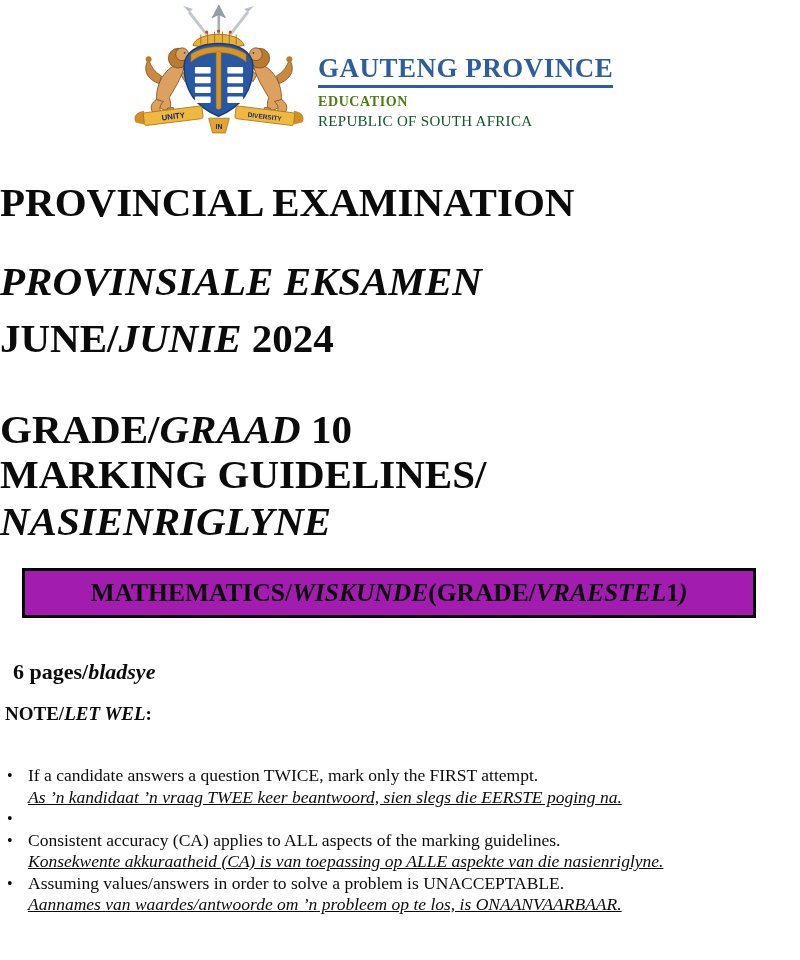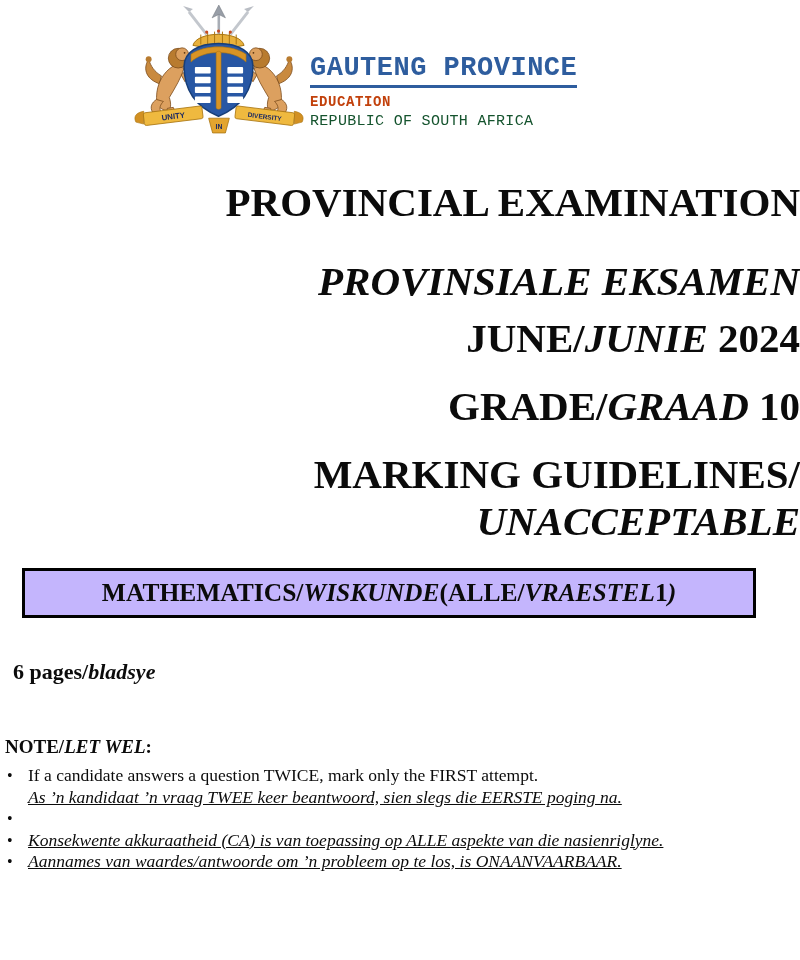--- a/index.html
+++ b/index.html
@@ -2,43 +2,43 @@
 <html><head>
 <meta charset="utf-8">
 <style>
   html,body{margin:0;padding:0;background:#fff;}
   .page{
     position:relative;width:800px;height:960px;background:#ffffff;
     font-family:"Liberation Serif",serif;color:#0b0b0b;overflow:hidden;
   }
   
   .logo{position:absolute;left:128px;top:4px;display:flex;align-items:flex-start;}
-  .logo-text{margin-left:0;padding-top:51px;font-family:Liberation Mono, monospace;}
+  .logo-text{margin-left:8px;padding-top:51px;font-family:Liberation Serif, serif;}
   .province{
     display:inline-block;font-size:27px;font-weight:bold;color:#2E5D9E;
     letter-spacing:.5px;line-height:1;border-bottom:3px solid #2E5D9E;padding-bottom:3px;
   }
-  .department{font-size:14px;font-weight:bold;color:#c2410c;margin-top:6px;letter-spacing:.6px;}
+  .department{font-size:14px;font-weight:bold;color:#4d7c0f;margin-top:6px;letter-spacing:.6px;}
   .country{font-size:15px;color:#14532d;margin-top:3px;letter-spacing:.3px;}
   
   .title-line{
-    position:absolute;left:0;width:100%;text-align:right;
+    position:absolute;left:0;width:100%;text-align:left;
     font-weight:bold;font-size:41px;line-height:1.05;white-space:nowrap;
   }
-  .t1{top:181px}.t2{top:260px}.t3{top:317px}.t4{top:385px}.t5{top:453px}.t6{top:500px}
+  .t1{top:181px}.t2{top:260px}.t3{top:317px}.t4{top:408px}.t5{top:453px}.t6{top:500px}
   .it{font-style:italic;}
   
   .subject-box{
     position:absolute;left:22px;top:568px;width:728px;height:44px;
     border:3px solid #000;display:flex;align-items:center;justify-content:center;
-    font-weight:bold;font-size:25.5px;white-space:nowrap;background:#c4b5fd;
+    font-weight:bold;font-size:25.5px;white-space:nowrap;background:#a21caf;
   }
   
   .pages-line{position:absolute;left:13px;top:659px;font-weight:bold;font-size:22px;}
-  .note-heading{position:absolute;left:5px;top:736px;font-weight:bold;font-size:19px;}
+  .note-heading{position:absolute;left:5px;top:703px;font-weight:bold;font-size:19px;}
   
   .bullets{
     position:absolute;left:7px;top:765px;width:789px;margin:0;padding:0;
     list-style:none;font-size:17.5px;line-height:21.5px;
   }
   .bullet{display:flex;}
   .b-marker{flex:none;width:21px;font-size:16px;}
   .b-text{flex:1;}
   .b-af{font-style:italic;white-space:pre-line;text-decoration:underline;}
 </style>
@@ -140,27 +140,27 @@
   <div class="title-line t3">
     <span>JUNE/</span><span class="it">JUNIE</span><span> 2024</span>
   </div>
   <div class="title-line t4">
     <span>GRADE/</span><span class="it">GRAAD</span><span> 10</span>
   </div>
   <div class="title-line t5">
     <span>MARKING GUIDELINES/</span>
   </div>
   <div class="title-line t6">
-    <span class="it">UNACCEPTABLE</span>
+    <span class="it">NASIENRIGLYNE</span>
   </div>
 
   <div class="subject-box">
     <span>MATHEMATICS/</span>
       <span class="it">WISKUNDE</span>
-      <span> (ALLE/</span>
+      <span> (GRADE/</span>
       <span class="it">VRAESTEL</span>
       <span> 1</span>
       <span class="it">)</span>
   </div>
 
   <div class="pages-line">
     <span>6 pages/</span><span class="it">bladsye</span>
   </div>
 
   <div class="note-heading">
@@ -176,24 +176,26 @@
       </div>
     </li>
     <li class="bullet">
       <span class="b-marker">•</span>
       <div class="b-text">
       </div>
     </li>
     <li class="bullet">
       <span class="b-marker">•</span>
       <div class="b-text">
+        <div class="b-en">Consistent accuracy (CA) applies to ALL aspects of the marking guidelines.</div>
         <div class="b-af">Konsekwente akkuraatheid (CA) is van toepassing op ALLE aspekte van die nasienriglyne.</div>
       </div>
     </li>
     <li class="bullet">
       <span class="b-marker">•</span>
       <div class="b-text">
+        <div class="b-en">Assuming values/answers in order to solve a problem is UNACCEPTABLE.</div>
         <div class="b-af">Aannames van waardes/antwoorde om ’n probleem op te los, is ONAANVAARBAAR.</div>
       </div>
     </li>
   </ul>
 
 </div>
 
 </body></html>

